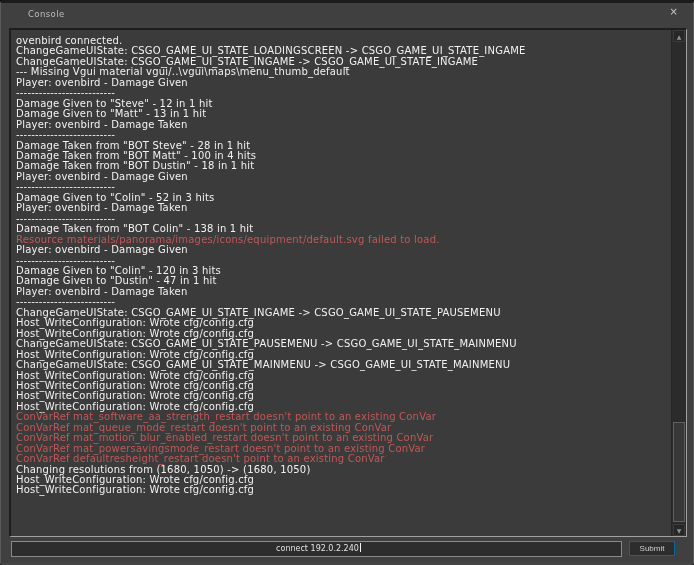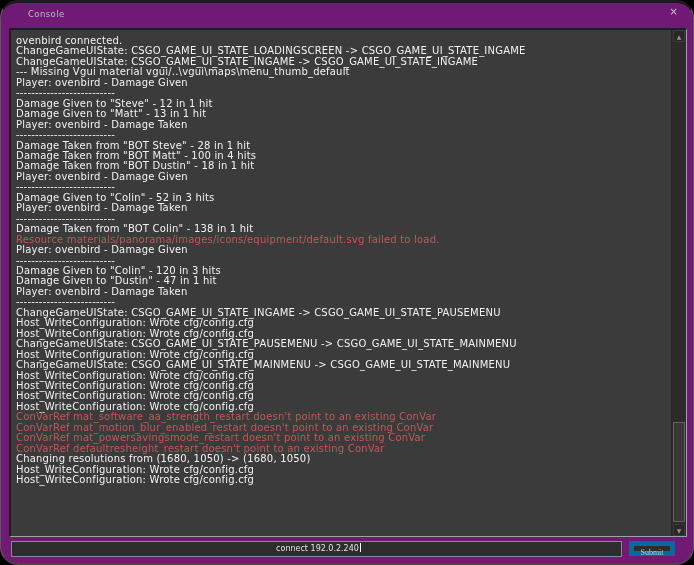--- a/index.html
+++ b/index.html
@@ -1,20 +1,20 @@
 <!DOCTYPE html>
 <html><head>
 <meta charset="utf-8">
 <style>
   html,body{margin:0;padding:0;background:#000;width:694px;height:565px;overflow:hidden;}
   *{box-sizing:border-box;}
 
   .window{
     position:relative;width:694px;height:565px;
-    background:#701a75;border-radius:18px;
+    background:#404040;border-radius:2px;
     border:1px solid #5a5a5a;border-top:3px solid #1c1c1c;border-bottom:2px solid #464646;
     font-family:"DejaVu Sans","Liberation Sans",sans-serif;
   }
   .titlebar{position:absolute;left:0;top:0;right:0;height:25px;}
   .title{position:absolute;left:27px;top:6px;font-size:8.5px;color:#bdbdbd;letter-spacing:0.4px;}
   .close{position:absolute;right:15px;top:3px;font-size:10px;color:#c8c8c8;cursor:default;line-height:12px;}
 
   .output{
     position:absolute;left:8px;top:25px;width:678px;height:509px;
     background:#3b3b3b;
@@ -42,23 +42,23 @@
   .input-row{position:absolute;left:8px;top:537px;width:678px;height:17px;}
   .cmd-input{
     position:absolute;left:2px;top:1px;width:611px;height:16px;
     background:#2d2d2d;border:1px solid #8a8a8a;
     color:#e2e2e2;font-size:8px;line-height:14px;padding-left:4px;
     font-family:"DejaVu Sans","Liberation Sans",sans-serif;white-space:pre;text-align:center;
   }
   .caret{display:inline-block;width:1px;height:9px;background:#f5f5f5;margin-left:1px;vertical-align:-1px;}
   .submit{
     position:absolute;right:12px;top:1px;width:46px;height:15px;
-    background:#2d2d2d;border:5px solid #0369a1;
+    background:#2d2d2d;border:1px solid #0369a1;
     color:#cfcfcf;font-size:8px;text-align:center;line-height:13px;
-    font-family:Liberation Serif, serif;padding:0;
+    font-family:Liberation Sans, sans-serif;padding:0;
   }
 </style>
 </head>
 <body>
 
 <div class="window">
 
   <div class="titlebar">
     <span class="title">Console</span>
     <span class="close">×</span>
@@ -96,20 +96,21 @@
         <div class="console-line">Host_WriteConfiguration: Wrote cfg/config.cfg</div>
         <div class="console-line">Host_WriteConfiguration: Wrote cfg/config.cfg</div>
         <div class="console-line">ChangeGameUIState: CSGO_GAME_UI_STATE_PAUSEMENU -&gt; CSGO_GAME_UI_STATE_MAINMENU</div>
         <div class="console-line">Host_WriteConfiguration: Wrote cfg/config.cfg</div>
         <div class="console-line">ChangeGameUIState: CSGO_GAME_UI_STATE_MAINMENU -&gt; CSGO_GAME_UI_STATE_MAINMENU</div>
         <div class="console-line">Host_WriteConfiguration: Wrote cfg/config.cfg</div>
         <div class="console-line">Host_WriteConfiguration: Wrote cfg/config.cfg</div>
         <div class="console-line">Host_WriteConfiguration: Wrote cfg/config.cfg</div>
         <div class="console-line">Host_WriteConfiguration: Wrote cfg/config.cfg</div>
         <div class="console-line error">ConVarRef mat_software_aa_strength_restart doesn't point to an existing ConVar</div>
+        <div class="console-line error">ConVarRef mat_queue_mode_restart doesn't point to an existing ConVar</div>
         <div class="console-line error">ConVarRef mat_motion_blur_enabled_restart doesn't point to an existing ConVar</div>
         <div class="console-line error">ConVarRef mat_powersavingsmode_restart doesn't point to an existing ConVar</div>
         <div class="console-line error">ConVarRef defaultresheight_restart doesn't point to an existing ConVar</div>
         <div class="console-line">Changing resolutions from (1680, 1050) -&gt; (1680, 1050)</div>
         <div class="console-line">Host_WriteConfiguration: Wrote cfg/config.cfg</div>
         <div class="console-line">Host_WriteConfiguration: Wrote cfg/config.cfg</div>
       </div>
 
     <div class="scrollbar">
       <div class="scroll-btn up">▲</div>

